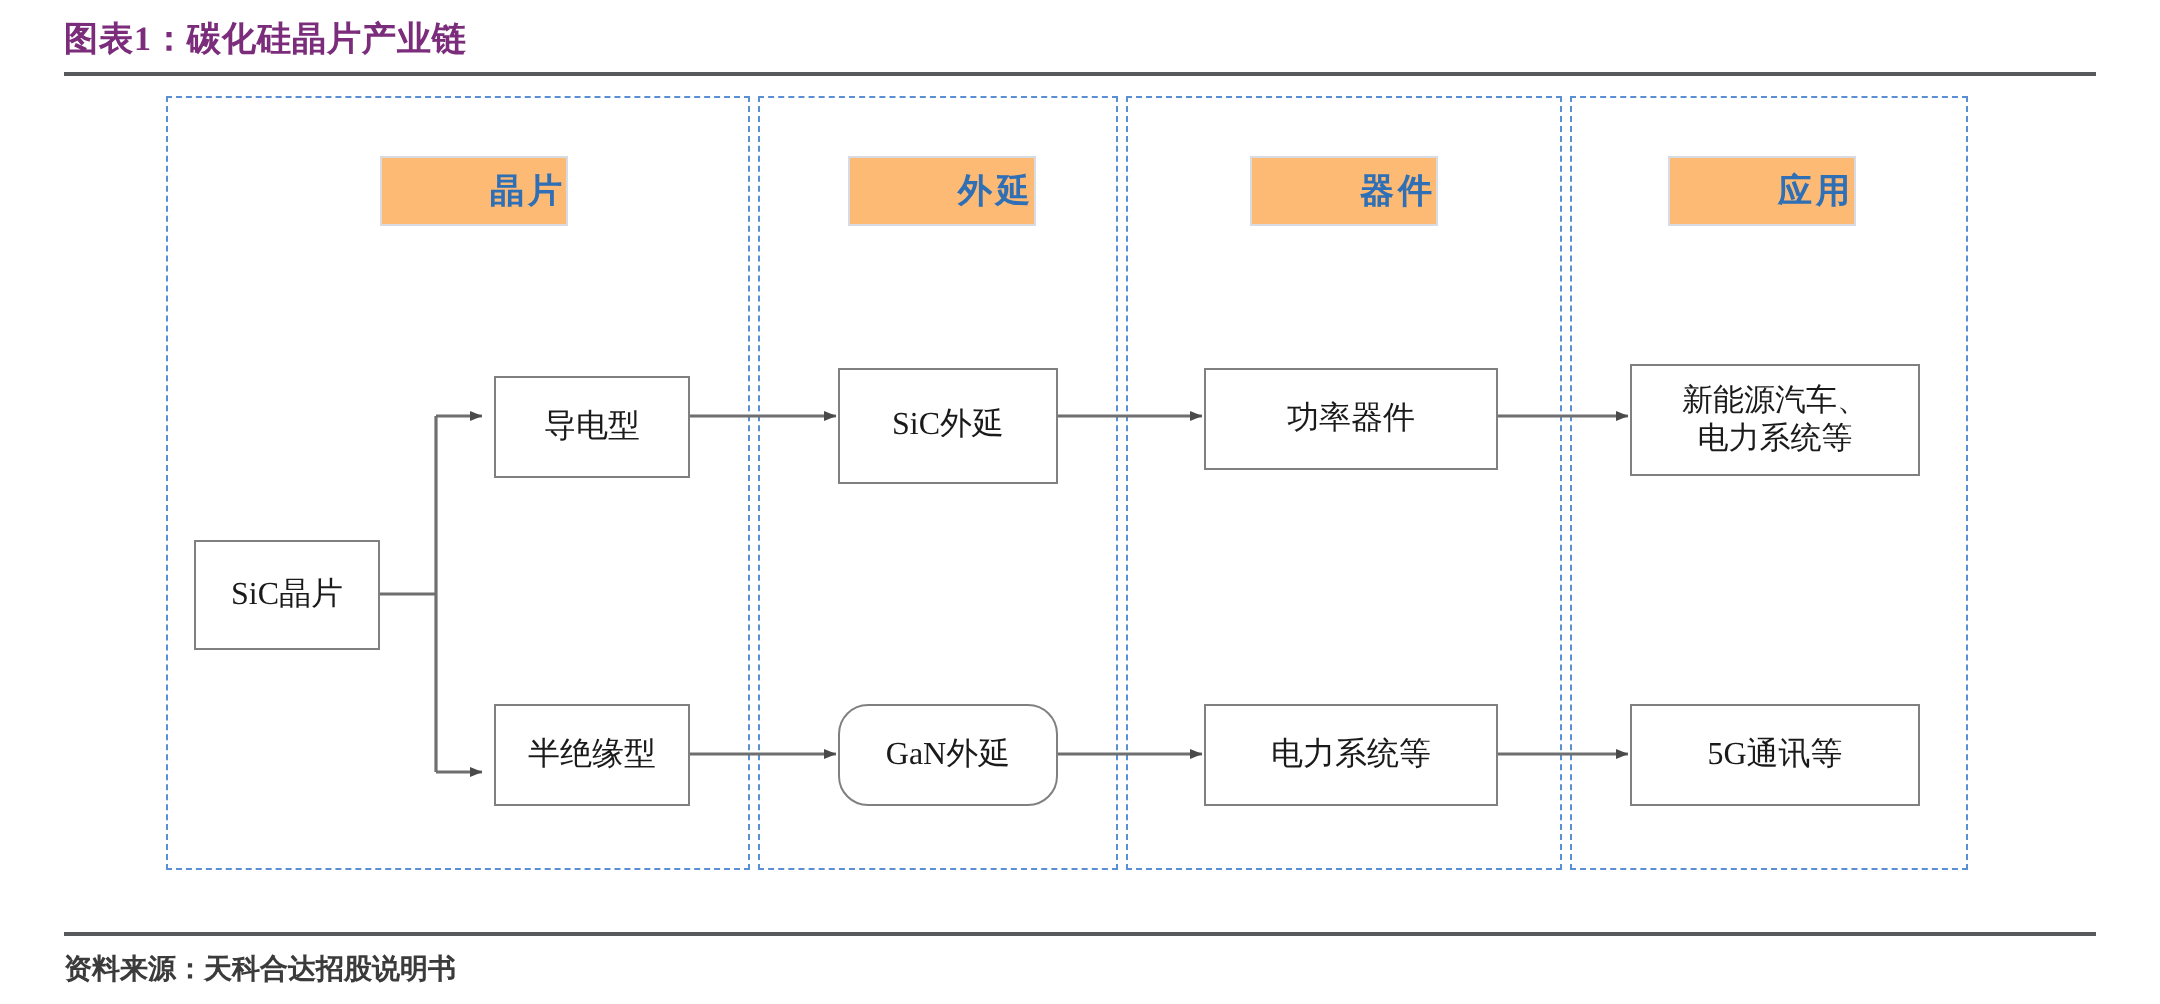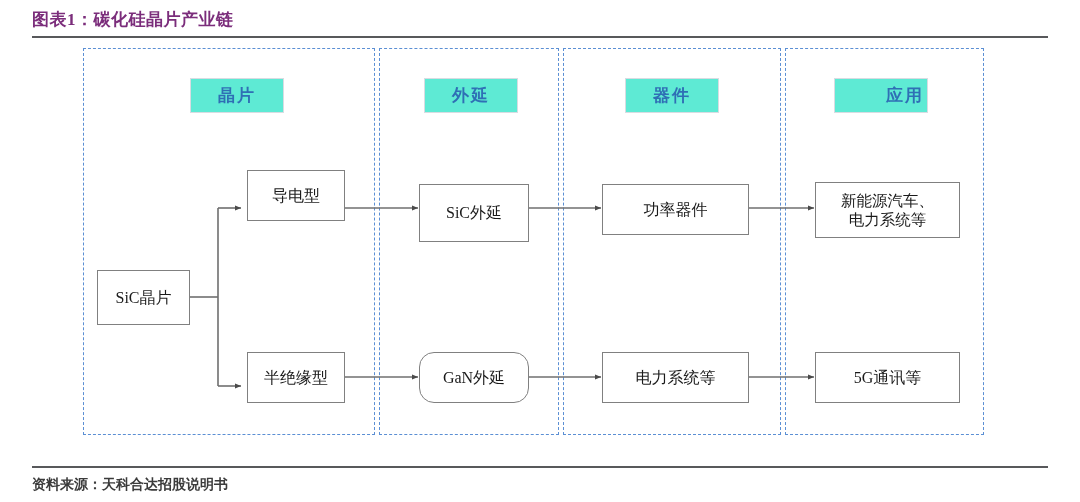--- a/index.html
+++ b/index.html
@@ -71,29 +71,29 @@
     border: 1.6px dashed #5b8fd4;
     box-sizing: border-box;
     background: transparent;
   }
 
   
   .stage-chip {
     position: absolute;
     box-sizing: border-box;
     border: 1px solid #d8dce2;
-    background: #5eead4;
+    background: #fdba74;
     color: #2f6fb5;
     font-family: "Liberation Serif", "DejaVu Serif", serif;
     font-size: 17px;
     font-weight: bold;
     letter-spacing: 2px;
     display: flex;
     align-items: center;
-    justify-content: center;
+    justify-content: flex-end;
     white-space: nowrap;
   }
 
   
   .node {
     position: absolute;
     box-sizing: border-box;
     border: 1.4px solid #808080;
     background: #ffffff;
     color: #1a1a1a;
@@ -170,21 +170,21 @@
       <path d="M749,208 L814,208" marker-end="url(#arrow)"></path>
 
       <path d="M749,377 L814,377" marker-end="url(#arrow)"></path>
     </g>
   </svg>
 
   <div class="node" style="left:97px;  top:270px; width:93px;  height:55px;">
     <span>SiC晶片</span>
   </div>
 
-  <div class="node" style="left:247px; top:170px; width:98px;  height:51px;">
+  <div class="node" style="left:247px; top:188px; width:98px;  height:51px;">
     <span>导电型</span>
   </div>
 
   <div class="node" style="left:247px; top:352px; width:98px;  height:51px;">
     <span>半绝缘型</span>
   </div>
 
   <div class="node" style="left:419px; top:184px; width:110px; height:58px;">
     <span>SiC外延</span>
   </div>

